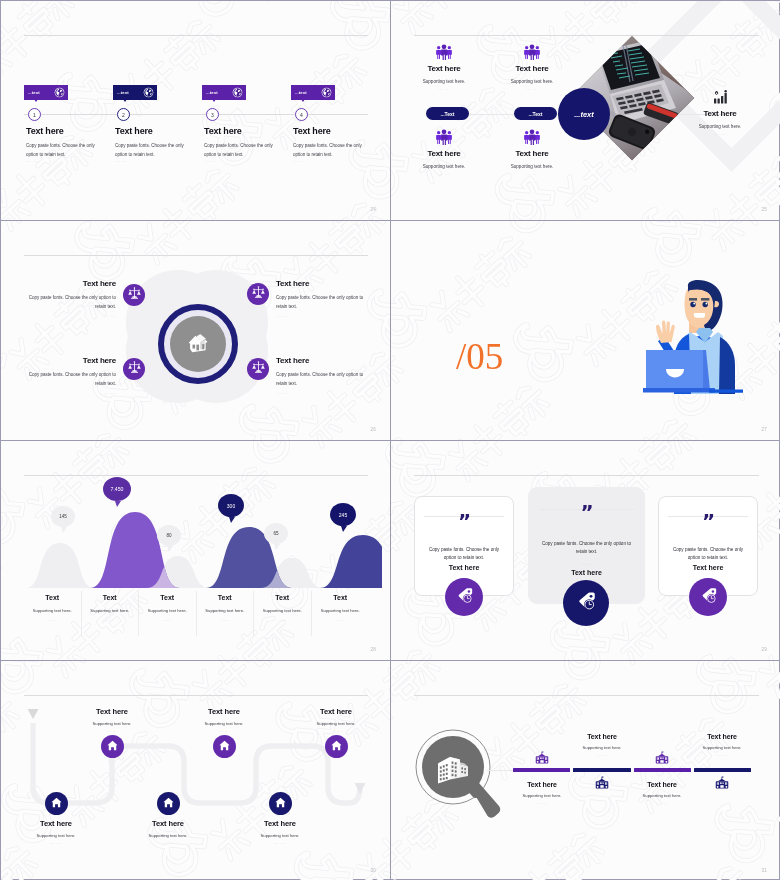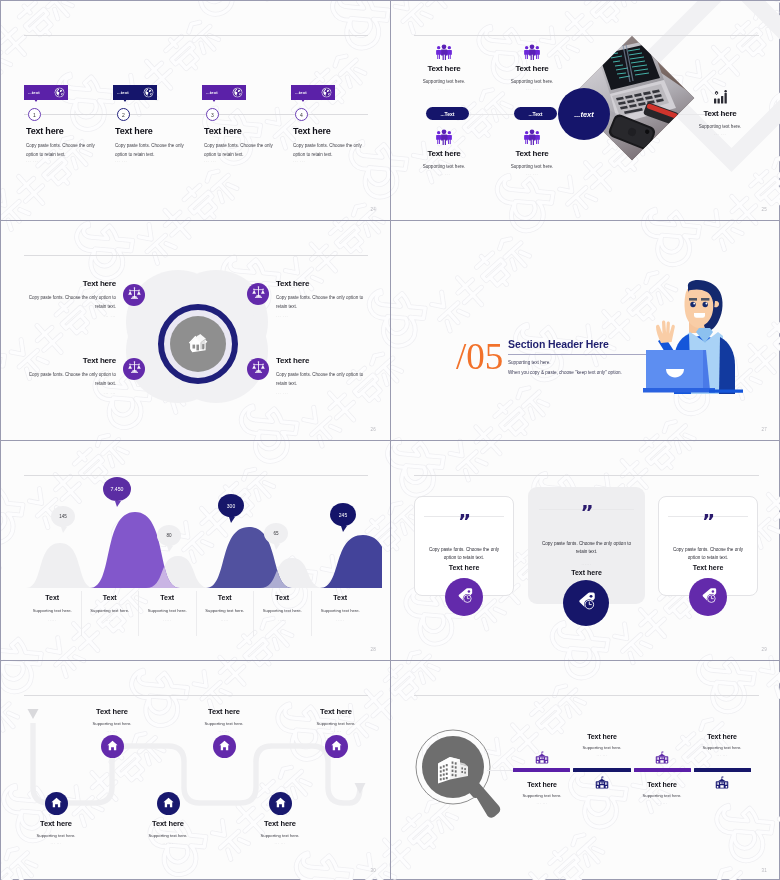--- a/index.html
+++ b/index.html
@@ -506,26 +506,20 @@
       </div>
       <div class="s3-txt l" style="left:260px;top:135px;width:130px">
         <div class="s3-t">Text here</div>
         <div class="s3-b">Copy paste fonts. Choose the only option to retain text.</div>
         <div class="s3-d">··· ···</div>
       </div>
       <div class="pgnum">26</div>
     </div>
     <div class="slide">
       <div class="s4-num">/05</div>
-      <div class="s4-wrap">
-        <div class="s4-title">Section Header Here</div>
-        <div class="s4-rule"></div>
-        <div class="s4-sub">Supporting text here.</div>
-        <div class="s4-sub2">When you copy &amp; paste, choose "keep text only" option.</div>
-      </div>
       <div class="s4-illus"><svg viewBox="0 0 106 116" width="106" height="116">
 <g>
   <path d="M62 58 c17 4 26 16 26 32 l0 26 h-56 l0-26 c0-16 9-28 24-32z" fill="#1456da"></path>
   <path d="M46 33 v22 h15 v-22z" fill="#f6c59c"></path>
   <path d="M43 14 c-2 7-2 17 0 24 2 6 6 11 12 12 l12-2 c6-5 9-14 9-23 0-10-6-17-16-17 -8 0-15 2-17 6z" fill="#f9cda6"></path>
   <path d="M44 11 h30 v12 h-30z" fill="#f9cda6"></path>
   <path d="M46 20 h8 v2.6 h-8z" fill="#4f5564"></path>
   <path d="M58 20 h8.4 v2.6 H58z" fill="#4f5564"></path>
   <circle cx="50" cy="26.5" r="2.7" fill="#14296e"></circle>
   <circle cx="62.2" cy="26.5" r="2.7" fill="#14296e"></circle>

